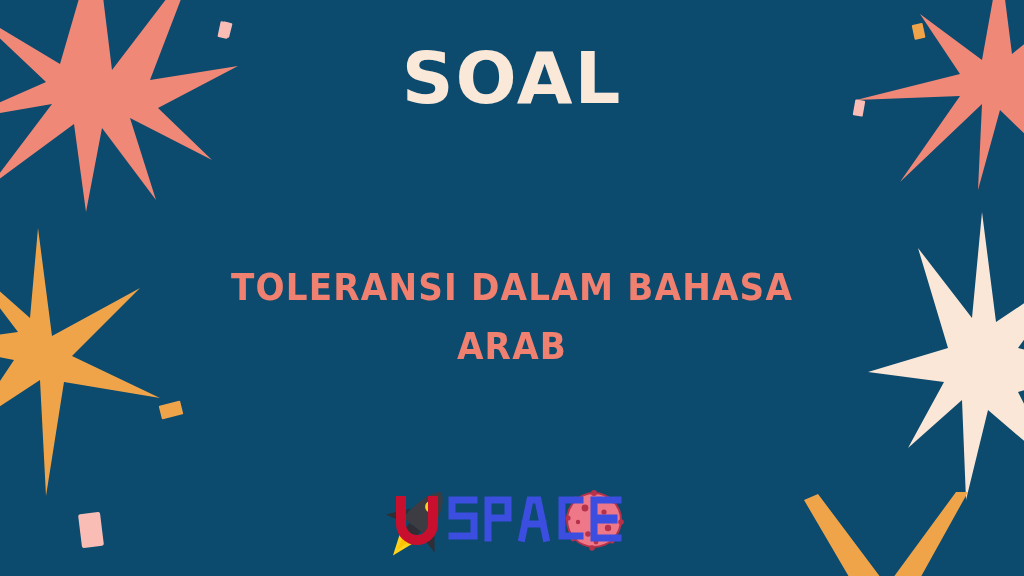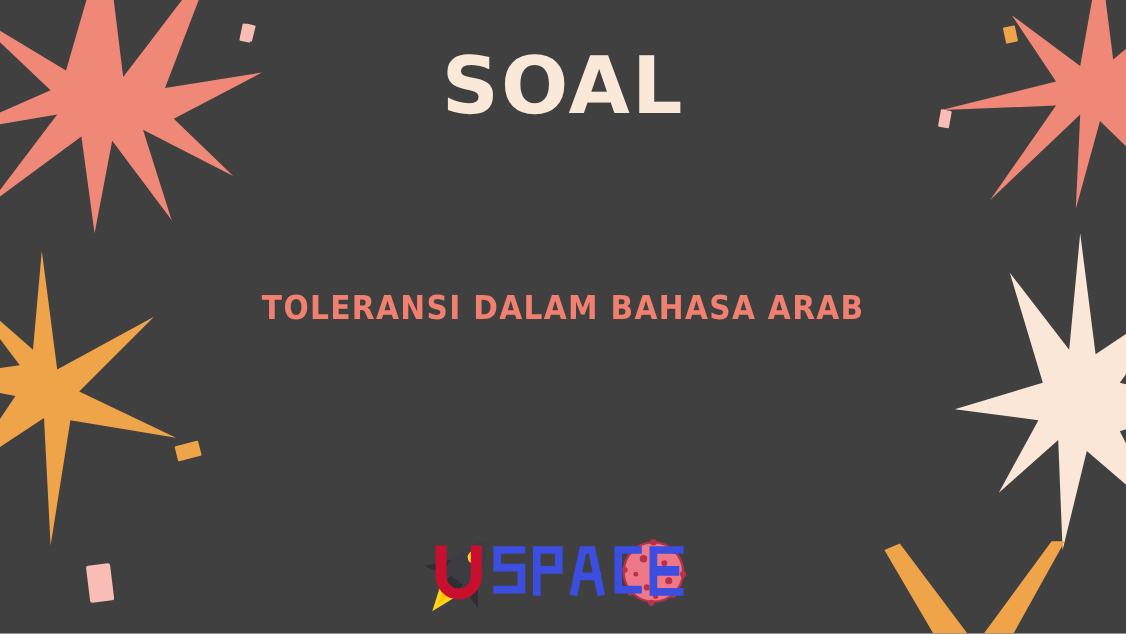--- a/index.html
+++ b/index.html
@@ -4,21 +4,21 @@
 <style>
   * { margin:0; padding:0; box-sizing:border-box; }
   html, body {
     width:1024px; height:576px;
     overflow:hidden;
     font-family:"Liberation Sans", sans-serif;
   }
   #slide {
     position:relative;
     width:1024px; height:576px;
-    background:#404040;
+    background:#0c4a6e;
     overflow:hidden;
   }
   #deco-layer { position:absolute; inset:0; }
   #deco-layer svg { position:absolute; top:0; left:0; width:1024px; height:576px; }
 
   .content-layer {
     position:absolute; inset:0;
     display:flex; flex-direction:column;
     align-items:center;
   }
@@ -37,21 +37,21 @@
 
   #question {
     position:absolute;
     top:258px; left:50%;
     transform:translateX(-50%);
     width:640px;
     text-align:center;
     color:#F08070;
     font-family:"DejaVu Sans Condensed","DejaVu Sans", sans-serif;
     font-weight:bold;
-    font-size:30px;
+    font-size:38px;
     letter-spacing:1.2px;
     line-height:1.55;
   }
 
   
   #logo {
     position:absolute;
     left:50%; bottom:14px;
     transform:translateX(-50%);
     width:260px; height:80px;

